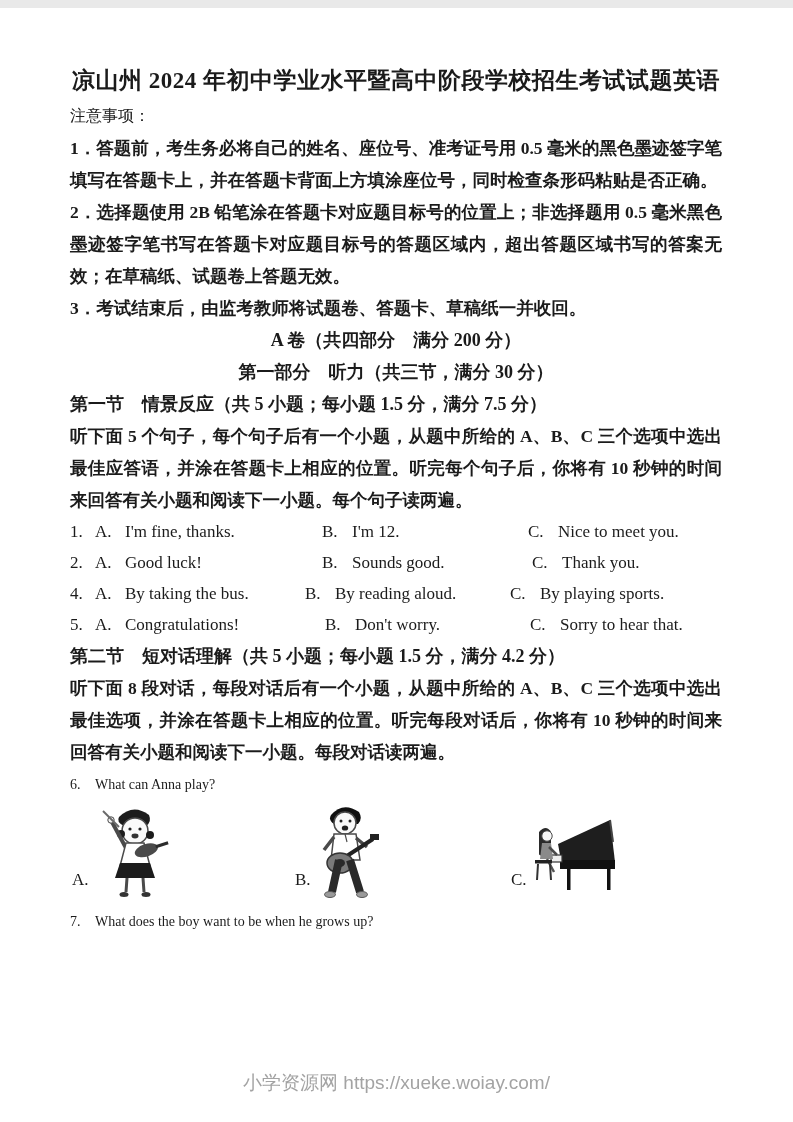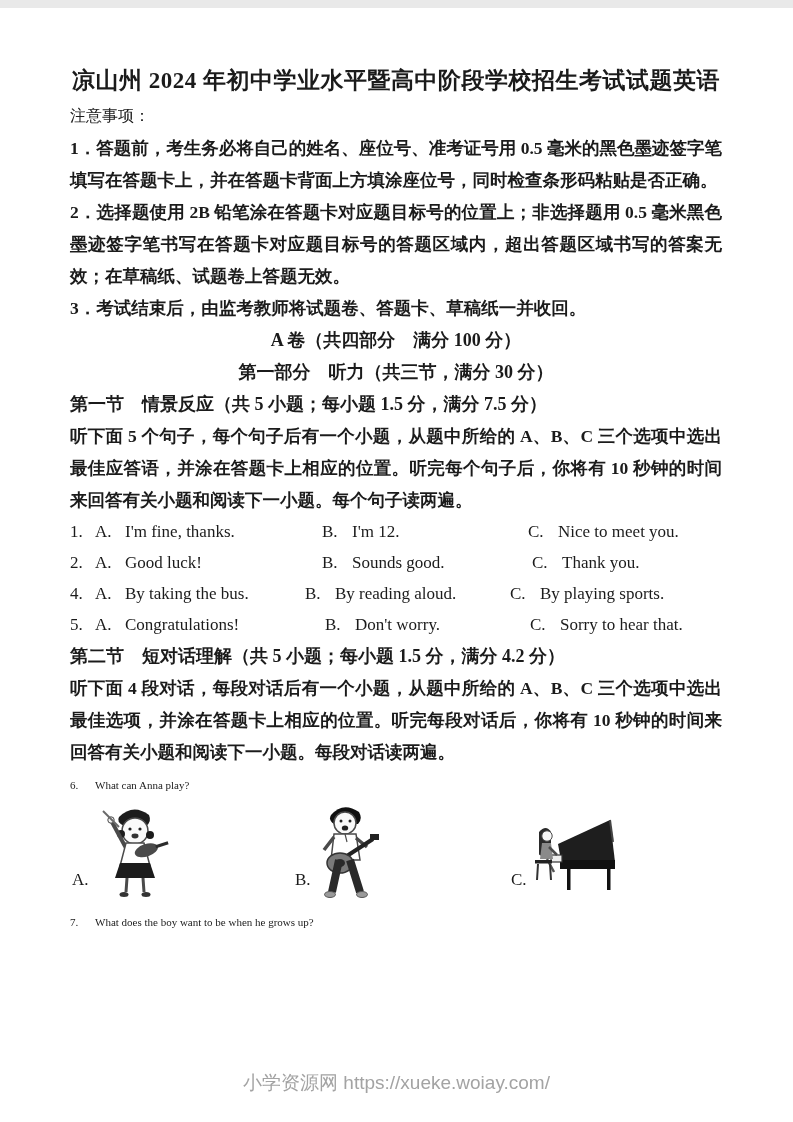--- a/index.html
+++ b/index.html
@@ -13,21 +13,21 @@
   .sec-head{font-size:18px;font-weight:700;line-height:32px;margin:0;}
   .mcq-row{position:relative;height:31px;font-size:17px;line-height:31px;font-weight:400;}
   .qnum{display:inline-block;width:25px;}
   .letter{display:inline-block;width:30px;}
   .opt{position:absolute;top:0;white-space:nowrap;}
   .opt-b{left:252px;}  .opt-c{left:458px;}
   .r2 .opt-c{left:462px;}
   .r3 .opt-c{left:468px;}
   .r4 .opt-b{left:235px;} .r4 .opt-c{left:440px;}
   .r5 .opt-b{left:255px;} .r5 .opt-c{left:460px;}
-  .q-line{font-size:11px;font-weight:400;line-height:34px;margin:0;}
+  .q-line{font-size:14px;font-weight:400;line-height:34px;margin:0;}
   .q-line.q7{line-height:32px;margin-top:4px;}
   .images{position:relative;height:100px;}
   .fig{position:absolute;}
   .fig-a{left:20px;top:0;}
   .fig-b{left:233px;top:0;}
   .fig-c{left:452px;top:8px;}
   .img-label{position:absolute;top:68px;font-size:17px;}
   .lbl-a{left:2px;} .lbl-b{left:225px;} .lbl-c{left:441px;}
   .footer{position:absolute;left:0;top:1062px;width:100%;text-align:center;
           font-family:"Liberation Sans","DejaVu Sans",sans-serif;font-size:19px;color:#a3a3a3;}
@@ -38,21 +38,21 @@
 <div class="page">
   <div class="content">
 
     <h1 class="title">凉山州 2024 年初中学业水平暨高中阶段学校招生考试试题英语</h1>
 
     <p class="notice-head">注意事项：</p>
     <p class="para">1．答题前，考生务必将自己的姓名、座位号、准考证号用 0.5 毫米的黑色墨迹签字笔填写在答题卡上，并在答题卡背面上方填涂座位号，同时检查条形码粘贴是否正确。</p>
     <p class="para">2．选择题使用 2B 铅笔涂在答题卡对应题目标号的位置上；非选择题用 0.5 毫米黑色墨迹签字笔书写在答题卡对应题目标号的答题区域内，超出答题区域书写的答案无效；在草稿纸、试题卷上答题无效。</p>
     <p class="para">3．考试结束后，由监考教师将试题卷、答题卡、草稿纸一并收回。</p>
 
-    <p class="center-head">A 卷（共四部分　满分 100 分）</p>
+    <p class="center-head">A 卷（共四部分　满分 200 分）</p>
     <p class="center-head">第一部分　听力（共三节，满分 30 分）</p>
 
     <p class="sec-head">第一节　情景反应（共 5 小题；每小题 1.5 分，满分 7.5 分）</p>
     <p class="para">听下面 5 个句子，每个句子后有一个小题，从题中所给的 A、B、C 三个选项中选出最佳应答语，并涂在答题卡上相应的位置。听完每个句子后，你将有 10 秒钟的时间来回答有关小题和阅读下一小题。每个句子读两遍。</p>
 
     <div>
       <div class="mcq-row r1">
         <span class="qnum">1.</span><span class="letter">A.</span><span>I'm fine, thanks.</span>
         <span class="opt opt-b"><span class="letter">B.</span><span>I'm 12.</span></span>
         <span class="opt opt-c"><span class="letter">C.</span><span>Nice to meet you.</span></span>
@@ -68,21 +68,21 @@
         <span class="opt opt-c"><span class="letter">C.</span><span>By playing sports.</span></span>
       </div>
       <div class="mcq-row r5">
         <span class="qnum">5.</span><span class="letter">A.</span><span>Congratulations!</span>
         <span class="opt opt-b"><span class="letter">B.</span><span>Don't worry.</span></span>
         <span class="opt opt-c"><span class="letter">C.</span><span>Sorry to hear that.</span></span>
       </div>
     </div>
 
     <p class="sec-head">第二节　短对话理解（共 5 小题；每小题 1.5 分，满分 4.2 分）</p>
-    <p class="para">听下面 4 段对话，每段对话后有一个小题，从题中所给的 A、B、C 三个选项中选出最佳选项，并涂在答题卡上相应的位置。听完每段对话后，你将有 10 秒钟的时间来回答有关小题和阅读下一小题。每段对话读两遍。</p>
+    <p class="para">听下面 8 段对话，每段对话后有一个小题，从题中所给的 A、B、C 三个选项中选出最佳选项，并涂在答题卡上相应的位置。听完每段对话后，你将有 10 秒钟的时间来回答有关小题和阅读下一小题。每段对话读两遍。</p>
 
     <p class="q-line"><span class="qnum">6.</span><span>What can Anna play?</span></p>
 
     <div class="images">
 
       <svg class="fig fig-a" width="88" height="98" viewBox="0 0 88 98">
         <path d="M29 15 Q43 1 59 13 Q62 20 56 24 L34 24 Q26 20 29 15 Z" fill="#1c1c1c"></path>
         <circle cx="45" cy="29" r="13" fill="#fafafa" stroke="#4a4a4a" stroke-width="1.5"></circle>
         <circle cx="40" cy="27" r="1.6" fill="#222"></circle>
           <circle cx="50" cy="27" r="1.6" fill="#222"></circle>

